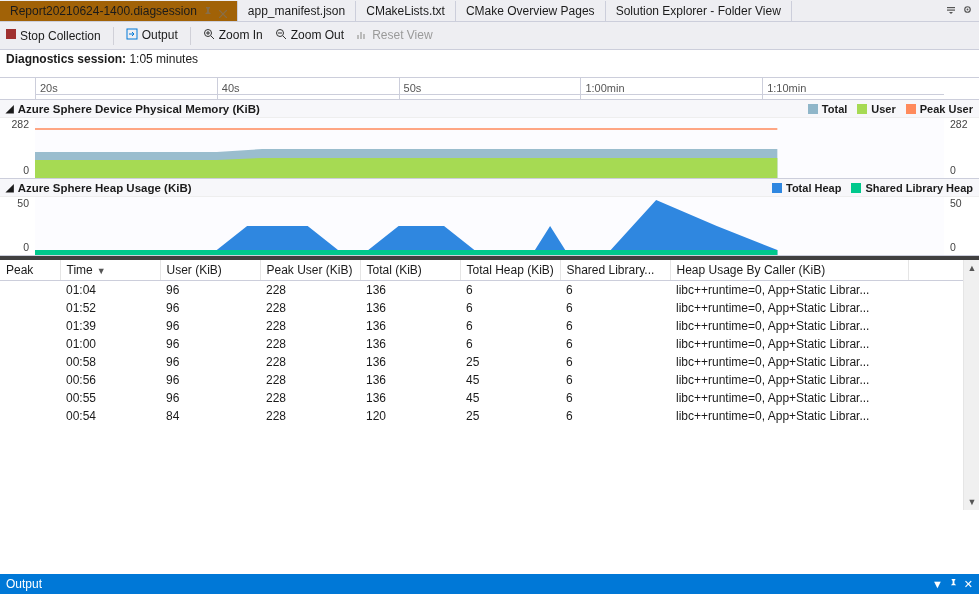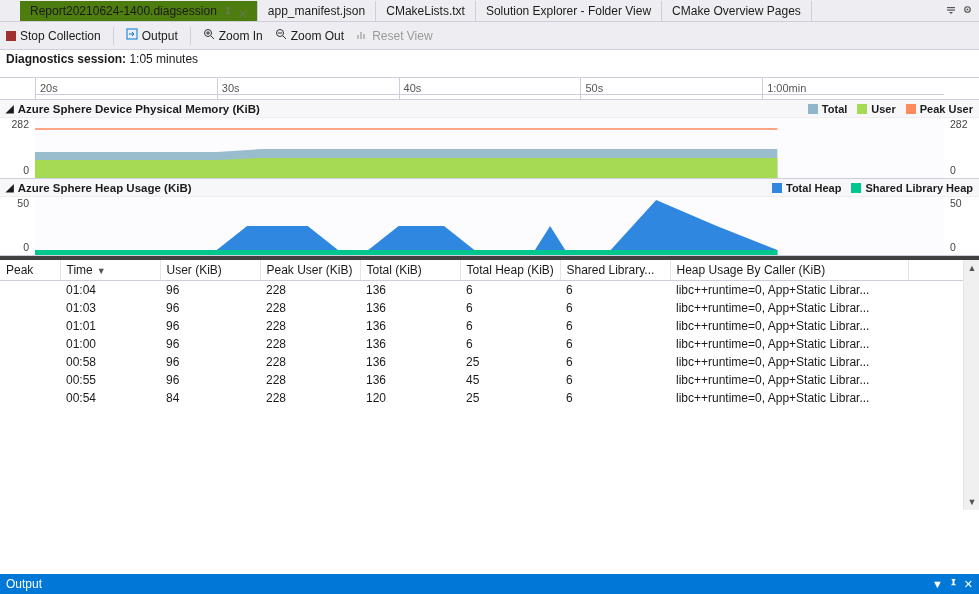--- a/index.html
+++ b/index.html
@@ -1,29 +1,29 @@
 <!DOCTYPE html>
 <html><head>
 <meta charset="utf-8">
 <style>
   * { box-sizing: border-box; margin: 0; padding: 0; }
   html, body { width: 979px; height: 594px; font-family: "Segoe UI", Arial, sans-serif; font-size: 12px; color: #1b1b1b; background: #ffffff; overflow: hidden; }
   
   
   .tab-bar { display: flex; align-items: center; height: 22px; background: #eeeef2; border-bottom: 1px solid #cccedb; }
   .tab { padding: 3px 10px; font-size: 12px; color: #1b1b1b; border-right: 1px solid #cccedb; display: flex; align-items: center; gap: 6px; }
-  .tab.active { background: #4d7c0f; margin-left: 20px; }
+  .tab.active { background: #a16207; }
   .tab .pin { width: 10px; height: 10px; opacity: .6; }
   .tab .close { width: 8px; height: 8px; opacity: .6; }
   .tab-bar .spacer { flex: 1; }
   .tab-tools { display: flex; gap: 6px; padding-right: 6px; color: #555; }
 
   
   .toolbar { display: flex; align-items: center; height: 28px; background: #eeeef2; border-bottom: 1px solid #cccedb; padding: 0 6px; gap: 12px; }
-  .tb-btn { display: flex; align-items: center; gap: 4px; font-size: 12px; cursor: pointer; }
+  .tb-btn { display: flex; align-items: flex-start; gap: 4px; font-size: 12px; cursor: pointer; }
   .tb-btn.disabled { color: #9a9a9a; }
   .sq { width: 10px; height: 10px; display: inline-block; }
   .sq.red { background: #a03030; }
   .divider { width: 1px; height: 18px; background: #d0d0d8; }
   
   
   .session-bar { height: 28px; border-bottom: 1px solid #cccedb; padding: 2px 6px; font-size: 12px; background: #fff; }
   .session-bar b { font-weight: 600; }
   
   
@@ -78,24 +78,24 @@
         </svg>
     </span>
   </div>
   <div class="tab">
       <span>app_manifest.json</span>
     </div>
   <div class="tab">
       <span>CMakeLists.txt</span>
     </div>
   <div class="tab">
+      <span>CMake Overview Pages</span>
+    </div>
+  <div class="tab">
       <span>Solution Explorer - Folder View</span>
-    </div>
-  <div class="tab">
-      <span>CMake Overview Pages</span>
     </div>
   <div class="spacer"></div>
   <div class="tab-tools">
     <span><svg width="10" height="10" viewBox="0 0 10 10">
           <rect x="1" y="2" width="8" height="1.2" fill="#555"></rect>
           <rect x="1" y="4.5" width="8" height="1.2" fill="#555"></rect>
           <path d="M3 7l2 2 2-2z" fill="#555"></path>
         </svg></span>
     <span><svg width="11" height="11" viewBox="0 0 12 12">
           <circle cx="6" cy="6" r="3" fill="none" stroke="#555" stroke-width="1.3"></circle>
@@ -143,24 +143,24 @@
 </div>
 
 <div class="session-bar">
   <b>Diagnostics session:</b>
   <span>1:05 minutes</span>
 </div>
 
 <div class="ruler-wrap">
   <div class="ruler" id="ruler">
       <div class="tick">20s</div>
-      <div class="tick">30s</div>
       <div class="tick">40s</div>
       <div class="tick">50s</div>
       <div class="tick">1:00min</div>
+      <div class="tick">1:10min</div>
     </div>
 </div>
 
 <div class="chart-block">
   <div class="chart-head">
     <span class="tri">◢</span>
     <span>Azure Sphere Device Physical Memory (KiB)</span>
     <div class="legend" id="legend1">
         <span class="lg">
           <span class="sw" style="background:#8fb6c9"></span>
@@ -268,32 +268,32 @@
           <td>96</td>
           <td>228</td>
           <td>136</td>
           <td>6</td>
           <td>6</td>
           <td>libc++runtime=0, App+Static Librar...</td>
           <td></td>
         </tr>
         <tr>
           <td></td>
-          <td>01:03</td>
-          <td>96</td>
-          <td>228</td>
-          <td>136</td>
-          <td>6</td>
-          <td>6</td>
-          <td>libc++runtime=0, App+Static Librar...</td>
-          <td></td>
-        </tr>
-        <tr>
-          <td></td>
-          <td>01:01</td>
+          <td>01:52</td>
+          <td>96</td>
+          <td>228</td>
+          <td>136</td>
+          <td>6</td>
+          <td>6</td>
+          <td>libc++runtime=0, App+Static Librar...</td>
+          <td></td>
+        </tr>
+        <tr>
+          <td></td>
+          <td>01:39</td>
           <td>96</td>
           <td>228</td>
           <td>136</td>
           <td>6</td>
           <td>6</td>
           <td>libc++runtime=0, App+Static Librar...</td>
           <td></td>
         </tr>
         <tr>
           <td></td>
@@ -306,20 +306,31 @@
           <td>libc++runtime=0, App+Static Librar...</td>
           <td></td>
         </tr>
         <tr>
           <td></td>
           <td>00:58</td>
           <td>96</td>
           <td>228</td>
           <td>136</td>
           <td>25</td>
+          <td>6</td>
+          <td>libc++runtime=0, App+Static Librar...</td>
+          <td></td>
+        </tr>
+        <tr>
+          <td></td>
+          <td>00:56</td>
+          <td>96</td>
+          <td>228</td>
+          <td>136</td>
+          <td>45</td>
           <td>6</td>
           <td>libc++runtime=0, App+Static Librar...</td>
           <td></td>
         </tr>
         <tr>
           <td></td>
           <td>00:55</td>
           <td>96</td>
           <td>228</td>
           <td>136</td>

